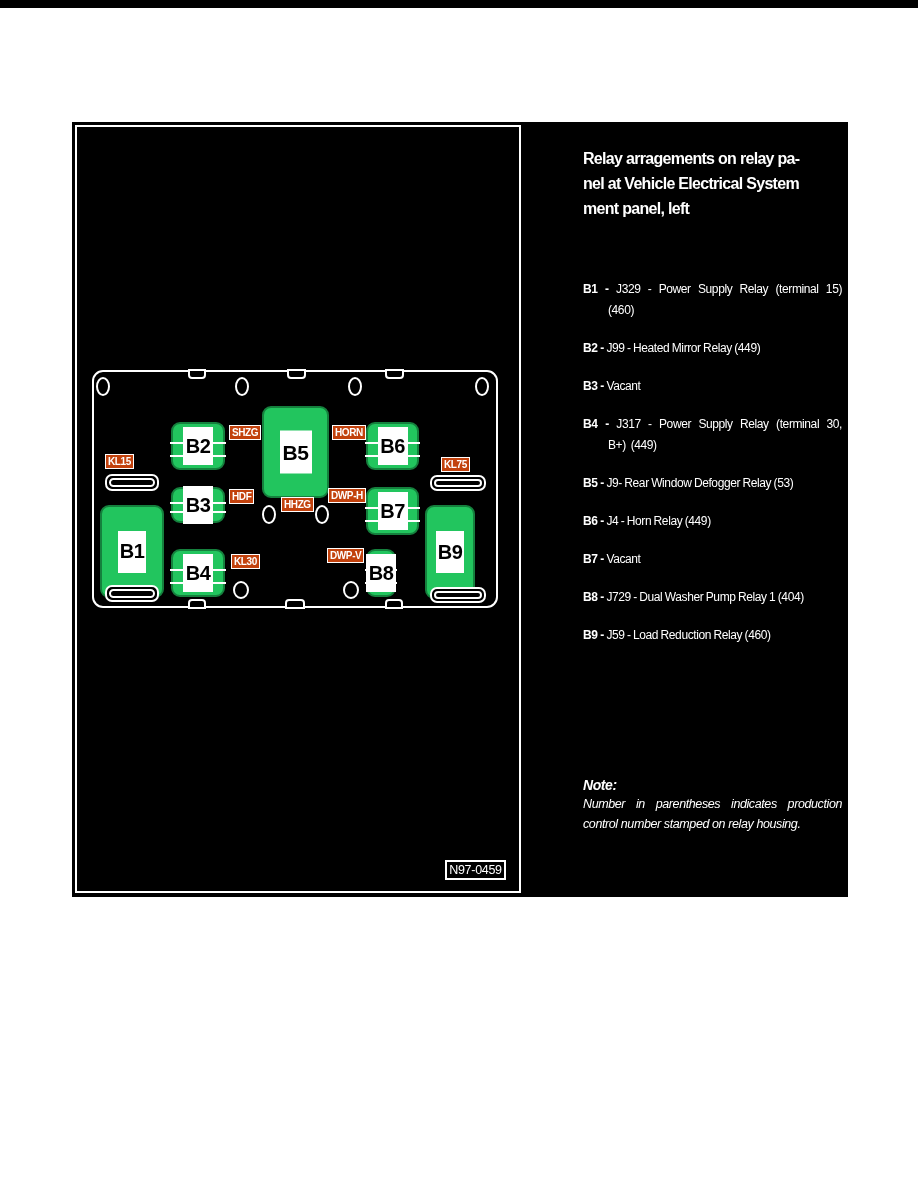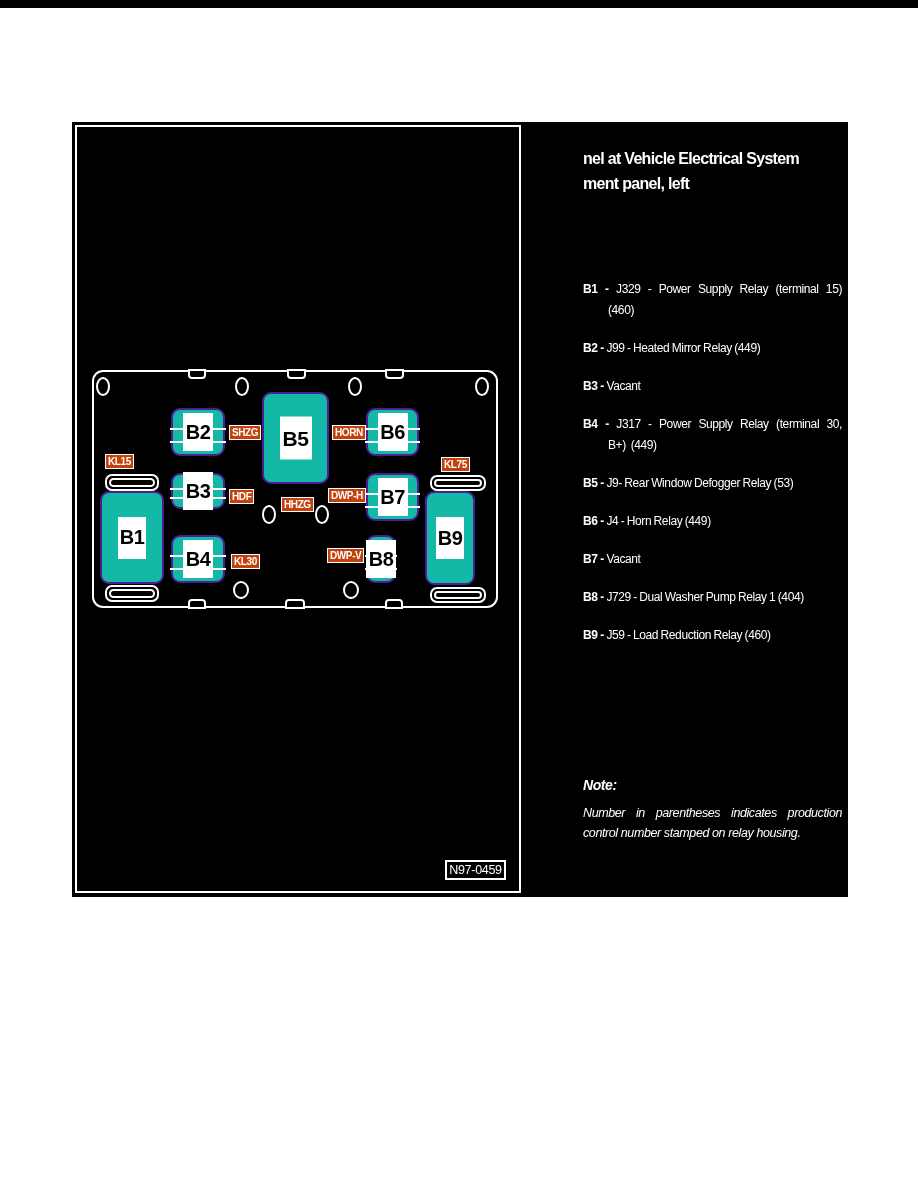--- a/index.html
+++ b/index.html
@@ -9,22 +9,22 @@
 
   
   .top-strip{left:0;top:0;width:918px;height:8px;background:#000;}
   .black-region{left:72px;top:122px;width:776px;height:775px;background:#000;}
   .fig-frame{left:75px;top:125px;width:446px;height:768px;border:2px solid #fff;
              background:#000;box-sizing:border-box;}
 
   
   .panel{left:92px;top:370px;width:406px;height:238px;border:2px solid #fff;
          border-radius:11px;background:#000;box-sizing:border-box;}
-  .relay{position:absolute;border:2px solid #4c1d95;border-radius:9px;background:#14b8a6;
-         box-sizing:border-box;}
+  .relay{position:absolute;border:2px solid #15803d;border-radius:9px;background:#22c55e;
+         box-sizing:border-box;margin-top:14px;}
   .relay .rbox{position:absolute;left:50%;top:50%;transform:translate(-50%,-50%);
                background:#fff;color:#000;font-weight:bold;display:flex;
                align-items:center;justify-content:center;z-index:1;
                letter-spacing:-0.5px;}
   .relay.small .rbox{width:30px;height:38px;font-size:20px;}
   .relay.big .rbox{width:32px;height:43px;font-size:21px;}
   .relay.tall .rbox{width:28px;height:42px;font-size:20px;}
   .relay.small::before,.relay.small::after{content:"";position:absolute;left:-3px;right:-3px;
         height:2px;background:#fff;}
   .relay.small::before{top:40%;}
@@ -53,21 +53,21 @@
   .title div{white-space:nowrap;}
   .legend{position:absolute;left:0;top:133px;width:259px;font-size:12px;line-height:21px;
           letter-spacing:-0.4px;word-spacing:-0.5px;}
   .legend .item{margin-bottom:17px;}
   .legend .l1.just{text-align:justify;text-align-last:justify;}
   .legend .l2{padding-left:25px;white-space:pre-wrap;}
   .legend b{letter-spacing:-0.3px;}
   .note{position:absolute;left:0;top:630px;width:259px;font-style:italic;
         letter-spacing:-0.4px;}
   .note .ntitle{font-weight:bold;font-size:14px;line-height:18px;}
-  .note .nbody{margin-top:9px;font-size:12.5px;line-height:20px;}
+  .note .nbody{font-size:12.5px;line-height:20px;}
   .note .nbody .nl1{text-align:justify;text-align-last:justify;}
 </style>
 </head>
 <body>
 
 <div class="page">
 
   <div class="abs top-strip"></div>
   <div class="abs black-region"></div>
   <div class="abs fig-frame"></div>
@@ -132,20 +132,21 @@
   <div class="tag" style="left:229px;top:489px;">HDF</div>
   <div class="tag" style="left:281px;top:497px;">HHZG</div>
   <div class="tag" style="left:328px;top:488px;">DWP-H</div>
   <div class="tag" style="left:231px;top:554px;">KL30</div>
   <div class="tag" style="left:327px;top:548px;">DWP-V</div>
 
   <div class="fig-id">N97-0459</div>
 
   <div class="abs text-col">
     <div class="title">
+      <div>Relay arragements on relay pa-</div>
       <div>nel at Vehicle Electrical System</div>
       <div>ment panel, left</div>
     </div>
 
     <div class="legend">
       <div class="item">
         <div class="l1 just"><b>B1 -</b> <span>J329 - Power Supply Relay (terminal 15)</span></div>
         <div class="l2">(460)</div>
       </div>
       <div class="item">

